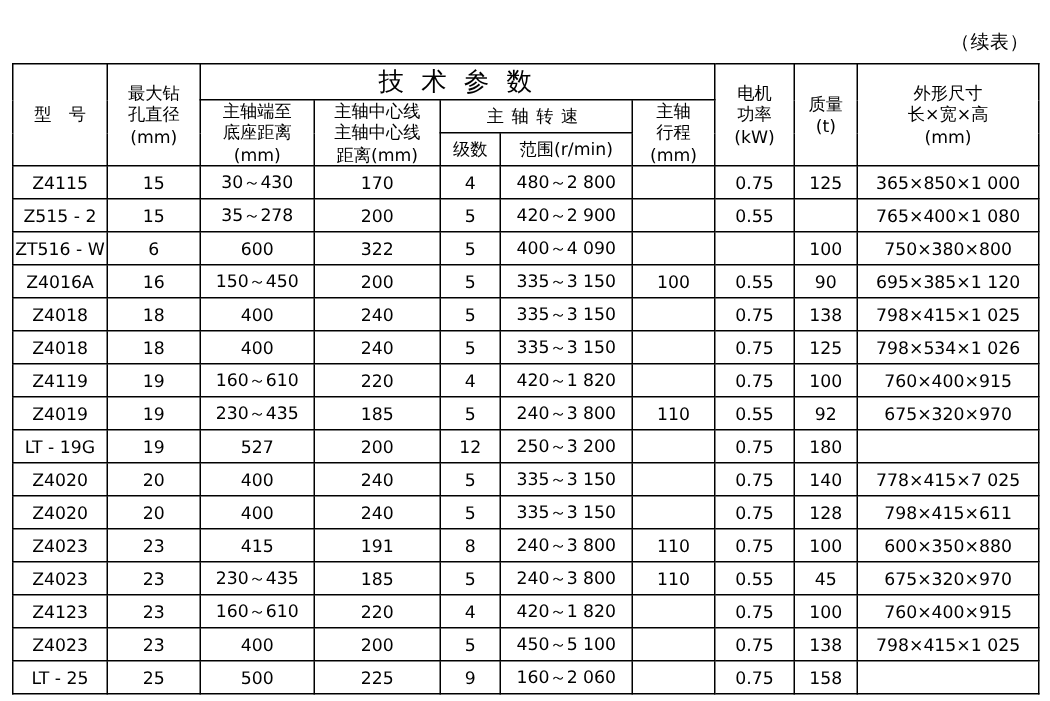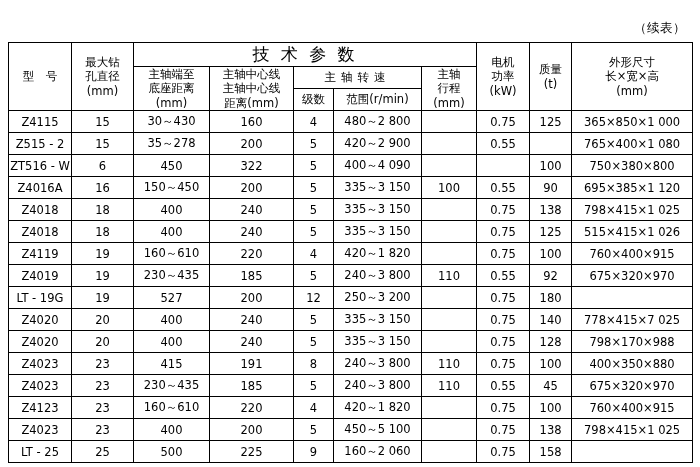--- a/index.html
+++ b/index.html
@@ -149,21 +149,21 @@
       <tr>
         <td class="hdr-cell">级数</td>
         <td class="hdr-cell">范围(r/min)</td>
       </tr>
     </thead>
     <tbody id="tbody">
         <tr class="row">
           <td class="left-model">Z4115</td>
           <td>15</td>
           <td>30～430</td>
-          <td>160</td>
+          <td>170</td>
           <td>4</td>
           <td>480～2 800</td>
           <td></td>
           <td>0.75</td>
           <td>125</td>
           <td>365×850×1 000</td>
         </tr>
         <tr class="row">
           <td class="left-model">Z515 - 2</td>
           <td>15</td>
@@ -172,21 +172,21 @@
           <td>5</td>
           <td>420～2 900</td>
           <td></td>
           <td>0.55</td>
           <td></td>
           <td>765×400×1 080</td>
         </tr>
         <tr class="row">
           <td class="left-model">ZT516 - W</td>
           <td>6</td>
-          <td>450</td>
+          <td>600</td>
           <td>322</td>
           <td>5</td>
           <td>400～4 090</td>
           <td></td>
           <td></td>
           <td>100</td>
           <td>750×380×800</td>
         </tr>
         <tr class="row">
           <td class="left-model">Z4016A</td>
@@ -215,21 +215,21 @@
         <tr class="row">
           <td class="left-model">Z4018</td>
           <td>18</td>
           <td>400</td>
           <td>240</td>
           <td>5</td>
           <td>335～3 150</td>
           <td></td>
           <td>0.75</td>
           <td>125</td>
-          <td>515×415×1 026</td>
+          <td>798×534×1 026</td>
         </tr>
         <tr class="row">
           <td class="left-model">Z4119</td>
           <td>19</td>
           <td>160～610</td>
           <td>220</td>
           <td>4</td>
           <td>420～1 820</td>
           <td></td>
           <td>0.75</td>
@@ -275,33 +275,33 @@
         <tr class="row">
           <td class="left-model">Z4020</td>
           <td>20</td>
           <td>400</td>
           <td>240</td>
           <td>5</td>
           <td>335～3 150</td>
           <td></td>
           <td>0.75</td>
           <td>128</td>
-          <td>798×170×988</td>
+          <td>798×415×611</td>
         </tr>
         <tr class="row">
           <td class="left-model">Z4023</td>
           <td>23</td>
           <td>415</td>
           <td>191</td>
           <td>8</td>
           <td>240～3 800</td>
           <td>110</td>
           <td>0.75</td>
           <td>100</td>
-          <td>400×350×880</td>
+          <td>600×350×880</td>
         </tr>
         <tr class="row">
           <td class="left-model">Z4023</td>
           <td>23</td>
           <td>230～435</td>
           <td>185</td>
           <td>5</td>
           <td>240～3 800</td>
           <td>110</td>
           <td>0.55</td>

